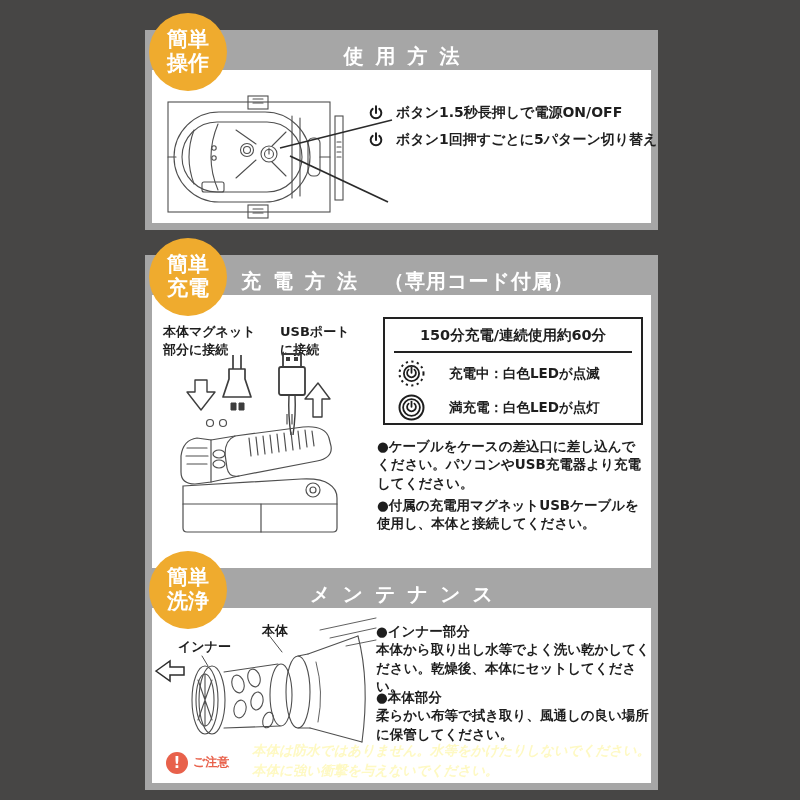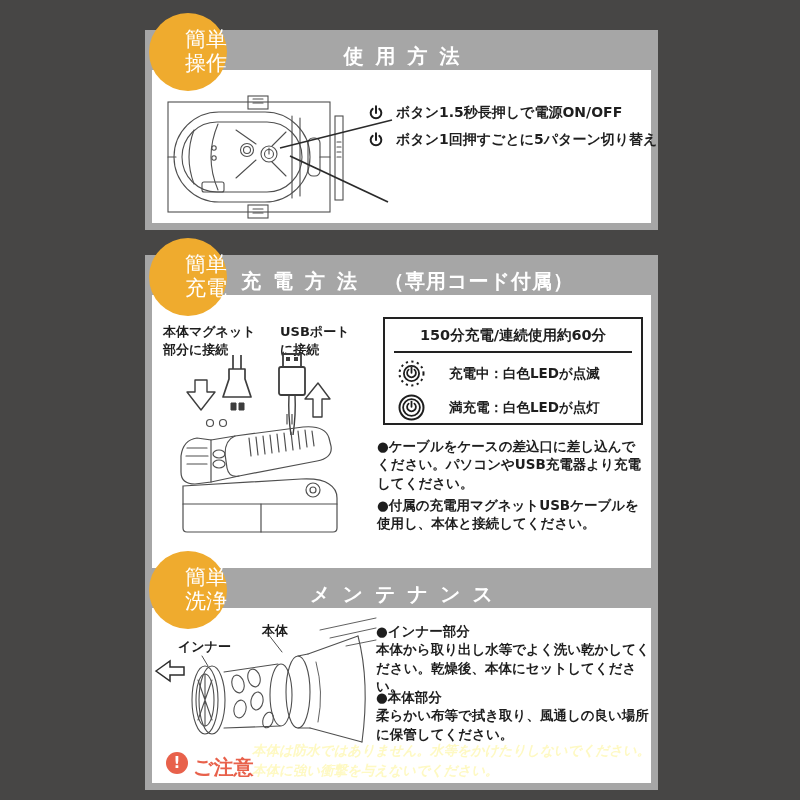--- a/index.html
+++ b/index.html
@@ -15,42 +15,42 @@
     position:absolute;left:0;top:0;width:100%;height:40px;
     display:flex;align-items:flex-end;justify-content:center;
     color:#ffffff;font-weight:bold;font-size:20px;
   }
   .title-main{letter-spacing:0.6em;padding-left:0.6em;}
   .title-sub{letter-spacing:0.05em;margin-left:15px;}
   .panel-body{position:absolute;left:7px;right:7px;top:40px;bottom:7px;background:#ffffff;}
   .badge{
     position:absolute;width:78px;height:78px;border-radius:50%;
     background:#efab2e;display:flex;flex-direction:column;
-    align-items:flex-end;justify-content:center;z-index:5;
-    color:#ffffff;font-weight:normal;font-size:21px;line-height:1.12;
+    align-items:center;justify-content:center;z-index:5;
+    color:#ffffff;font-weight:bold;font-size:21px;line-height:1.12;
   }
   .abs{position:absolute;}
   .bullet-row{display:flex;align-items:center;gap:12px;font-weight:bold;font-size:14px;}
   .small-label{font-weight:bold;font-size:13px;line-height:1.35;}
   .note{font-weight:bold;font-size:13.5px;line-height:1.36;}
   .charge-box{
     position:absolute;left:383px;top:317px;width:260px;height:108px;
     border:2.5px solid #222;background:#fff;
   }
   .charge-box-header{
     text-align:center;font-weight:bold;font-size:14.5px;
     padding:7px 0 6px 0;margin:0 9px;border-bottom:2px solid #222;
   }
   .charge-row{display:flex;align-items:center;gap:24px;margin:7px 0 0 13px;
     font-weight:bold;font-size:13.5px;}
   .caution-icon{
     width:22px;height:22px;border-radius:50%;background:#e8614b;
     color:#fff;font-weight:bold;font-size:15px;line-height:22px;text-align:center;
   }
-  .caution-label{color:#e8614b;font-weight:bold;font-size:20px;}
+  .caution-label{color:#e8614b;font-weight:bold;font-size:12px;}
   .caution-text{color:#fef9c3;font-weight:bold;font-size:13.5px;line-height:1.0;font-style:italic;}
   svg{display:block;}
 </style>
 </head>
 <body>
 
 <div class="stage">
 
   <div class="panel" style="top:30px;height:200px;">
     <div class="panel-header">

